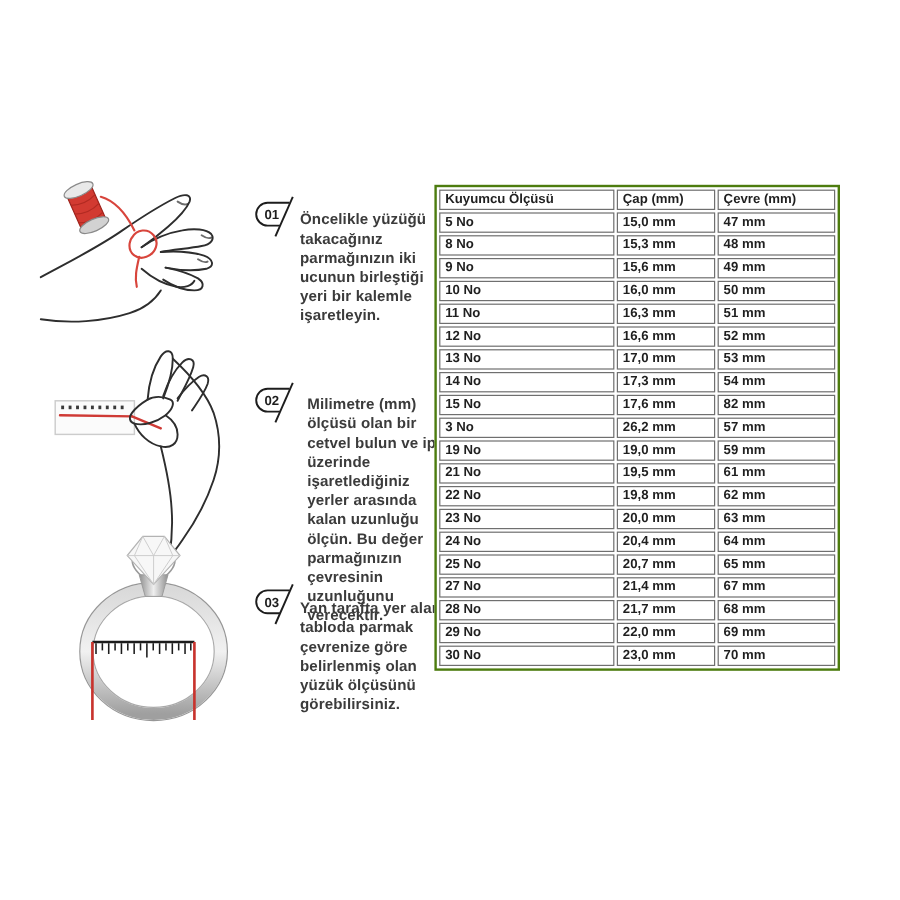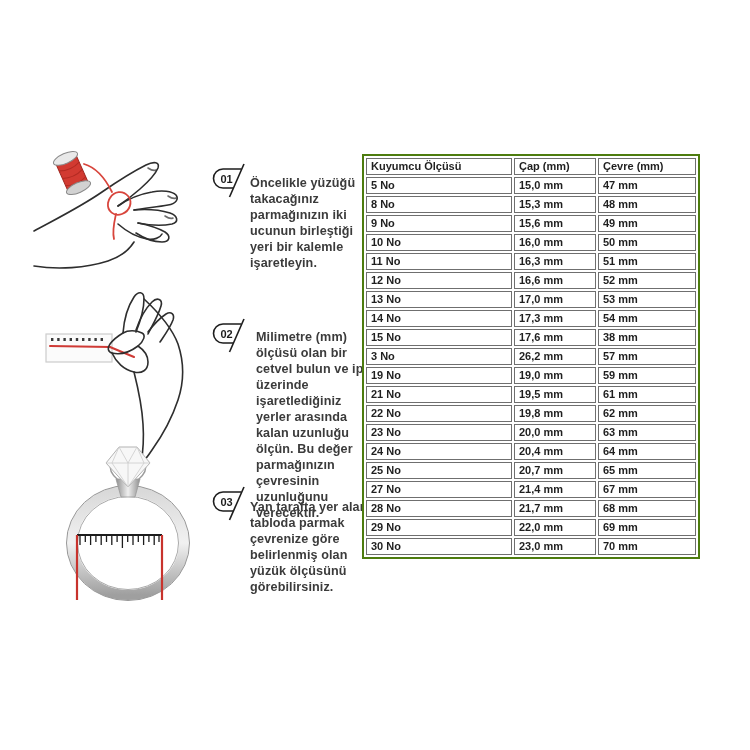--- a/index.html
+++ b/index.html
@@ -204,21 +204,21 @@
           <td>53 mm</td>
         </tr>
         <tr>
           <td>14 No</td>
           <td>17,3 mm</td>
           <td>54 mm</td>
         </tr>
         <tr>
           <td>15 No</td>
           <td>17,6 mm</td>
-          <td>38 mm</td>
+          <td>82 mm</td>
         </tr>
         <tr>
           <td>3 No</td>
           <td>26,2 mm</td>
           <td>57 mm</td>
         </tr>
         <tr>
           <td>19 No</td>
           <td>19,0 mm</td>
           <td>59 mm</td>

